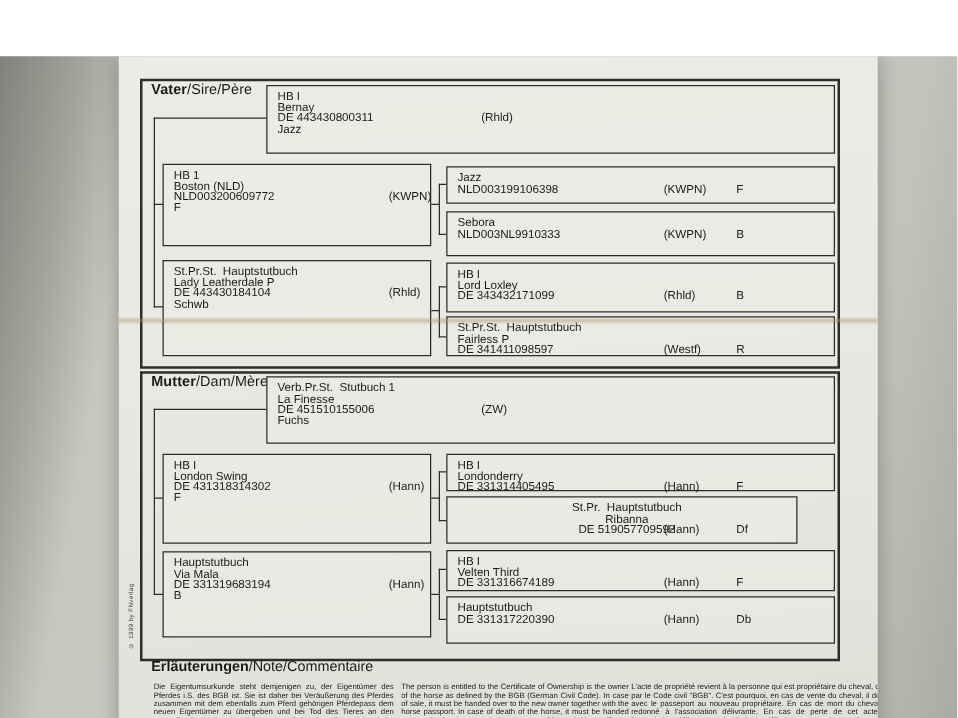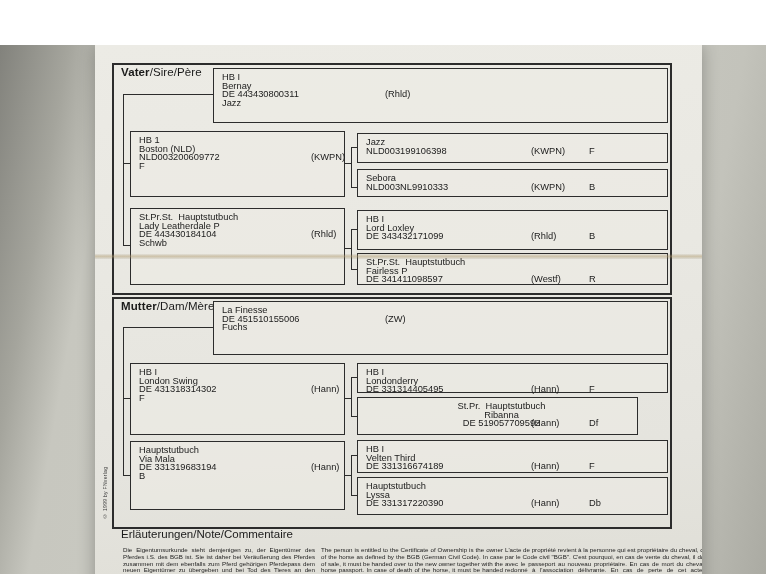--- a/index.html
+++ b/index.html
@@ -16,21 +16,21 @@
     padding:4px 0 0 8px;font-size:9.3px;box-sizing:border-box;}
   .pline{position:relative;height:8.6px;line-height:8.6px;white-space:pre;}
   .region{position:absolute;top:0;}
   .mark{position:absolute;top:0;}
   .g-main .region{left:163px;}
   .g2 .region{left:172px;}
   .g3 .region{left:165px;}
   .g3 .mark{left:223px;}
   .conn{position:absolute;background:#2c2c2c;}
   .notes-head{position:absolute;font-size:11.5px;white-space:pre;}
-  .notes-head b{font-weight:400;}
+  .notes-head b{font-weight:700;}
   .ncol{position:absolute;font-size:6.2px;line-height:6.8px;text-align:justify;color:#222;}
   .ncol .p2{margin-top:0;}
   .rule{position:absolute;height:1px;background:#6a6a64;opacity:.55;}
   .crease{position:absolute;left:0;width:607px;height:5px;pointer-events:none;
     background:linear-gradient(to bottom,rgba(60,50,30,.05),rgba(176,155,110,.5) 45%,rgba(60,50,30,.08));}
   .copyright{position:absolute;font-size:5px;color:#3a3a3a;writing-mode:vertical-rl;transform:rotate(180deg);letter-spacing:.3px;}
   .stamp{position:absolute;border:1.6px solid #43433b;border-radius:50%;transform:rotate(-6deg);}
   .stamp-text{position:absolute;left:18px;top:4px;font-size:5.5px;color:#43433b;transform:rotate(-4deg);}
 </style>
 </head>
@@ -67,21 +67,21 @@
     <div class="pline">Boston (NLD)</div>
     <div class="pline"><span>NLD003200609772</span><span class="region">(KWPN)</span></div>
     <div class="pline">F</div>
   </div>
 
   <div class="pbox g3" style="left:262px;top:88px;width:311px;height:30px;">
     <div class="pline">Jazz</div>
     <div class="pline"><span>NLD003199106398</span><span class="region">(KWPN)</span><span class="mark">F</span></div>
   </div>
 
-  <div class="pbox g3" style="left:262px;top:124px;width:311px;height:28px;">
+  <div class="pbox g3" style="left:262px;top:124px;width:311px;height:36px;">
     <div class="pline">Sebora</div>
     <div class="pline"><span>NLD003NL9910333</span><span class="region">(KWPN)</span><span class="mark">B</span></div>
   </div>
 
   <div class="pbox g2" style="left:35px;top:163px;width:215px;height:77px;">
     <div class="pline">St.Pr.St.  Hauptstutbuch</div>
     <div class="pline">Lady Leatherdale P</div>
     <div class="pline"><span>DE 443430184104</span><span class="region">(Rhld)</span></div>
     <div class="pline">Schwb</div>
   </div>
@@ -108,20 +108,21 @@
   <div class="conn" style="left:256px;top:332px;width:1.4px;height:40px;"></div>
   <div class="conn" style="left:250px;top:353px;width:7px;height:1.4px;"></div>
   <div class="conn" style="left:256px;top:332px;width:6px;height:1.4px;"></div>
   <div class="conn" style="left:256px;top:371px;width:6px;height:1.4px;"></div>
   <div class="conn" style="left:256px;top:410px;width:1.4px;height:41px;"></div>
   <div class="conn" style="left:250px;top:430px;width:7px;height:1.4px;"></div>
   <div class="conn" style="left:256px;top:410px;width:6px;height:1.4px;"></div>
   <div class="conn" style="left:256px;top:450px;width:6px;height:1.4px;"></div>
 
   <div class="pbox g-main" style="left:118px;top:256px;width:455px;height:54px;">
+    <div class="pline">Verb.Pr.St.  Stutbuch 1</div>
     <div class="pline">La Finesse</div>
     <div class="pline"><span>DE 451510155006</span><span class="region">(ZW)</span></div>
     <div class="pline">Fuchs</div>
   </div>
 
   <div class="pbox g2" style="left:35px;top:318px;width:215px;height:72px;">
     <div class="pline">HB I</div>
     <div class="pline">London Swing</div>
     <div class="pline"><span>DE 431318314302</span><span class="region">(Hann)</span></div>
     <div class="pline">F</div>
@@ -147,21 +148,20 @@
   </div>
 
   <div class="pbox g3" style="left:262px;top:395px;width:311px;height:33px;">
     <div class="pline">HB I</div>
     <div class="pline">Velten Third</div>
     <div class="pline"><span>DE 331316674189</span><span class="region">(Hann)</span><span class="mark">F</span></div>
   </div>
 
   <div class="pbox g3" style="left:262px;top:432px;width:311px;height:38px;">
     <div class="pline">Hauptstutbuch</div>
-    <div class="pline">Lyssa</div>
     <div class="pline"><span>DE 331317220390</span><span class="region">(Hann)</span><span class="mark">Db</span></div>
   </div>
 
   <div class="notes-head" style="left:26px;top:483px;"><b>Erläuterungen</b><span>/Note/Commentaire</span></div>
 
   <div class="ncol" style="left:28px;top:502px;width:192px;">
     <div>Die Eigentumsurkunde steht demjenigen zu, der Eigentümer des Pferdes i.S. des BGB ist. Sie ist daher bei Veräußerung des Pferdes zusammen mit dem ebenfalls zum Pferd gehörigen Pferdepass dem neuen Eigentümer zu übergeben und bei Tod des Tieres an den ausstellenden Verband zurückzugeben. Bei Verlust dieser Urkunde ist ausschließlich der ausstellende Verband berechtigt, eine als Zweitschrift gekennzeichnete Ersatzurkunde auszustellen.</div>
     <div class="p2">Bitte diese Urkunde getrennt von dem Pferdepass aufbewahren!</div>
   </div>
   <div class="ncol" style="left:226px;top:502px;width:182px;">

